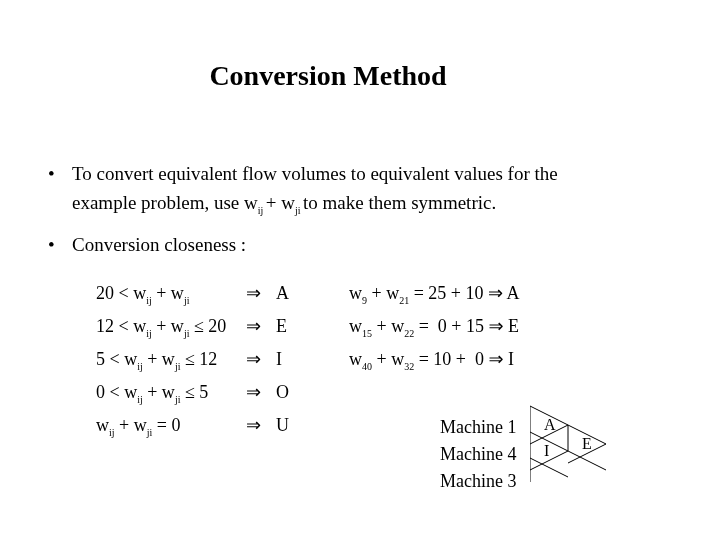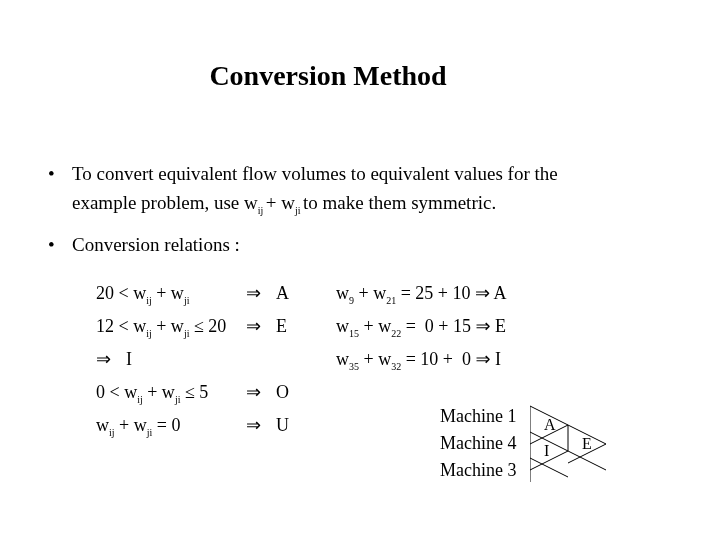--- a/index.html
+++ b/index.html
@@ -46,41 +46,41 @@
     flex: 1;
   }
   .sub {
     font-size: 10px;
     vertical-align: sub;
     line-height: 0;
   }
   .two-col {
     display: flex;
     margin-left: 48px;
-    gap: 40px;
+    gap: 53px;
     margin-top: 20px;
   }
   .left-col, .right-col {
     display: flex;
     flex-direction: column;
   }
   .row {
     display: flex;
     align-items: baseline;
     margin-bottom: 6px;
     font-size: 18px;
   }
   .cond { width: 150px; }
   .arrow { width: 30px; }
   .sym { width: 20px; }
   .calc { white-space: pre; }
   .machines {
     position: absolute;
     left: 440px;
-    top: 406px;
+    top: 417px;
   }
   .machine-row {
     font-size: 18px;
     margin-bottom: 6px;
   }
   svg.rel {
     position: absolute;
     left: 530px;
     top: 400px;
   }
@@ -95,36 +95,37 @@
 
     <div class="bullet">
       <div class="dot">•</div>
       <div class="text">
         <span>To convert equivalent flow volumes to equivalent values for the example problem, use w</span><span class="sub">ij </span><span>+ w</span><span class="sub">ji </span><span>to make them symmetric.</span>
       </div>
     </div>
 
     <div class="bullet">
       <div class="dot">•</div>
-      <div class="text">Conversion relations :</div>
+      <div class="text">Conversion closeness :</div>
     </div>
 
     <div class="two-col">
       <div class="left-col">
         <div class="row">
           <div class="cond"><span>20 &lt; w</span><span class="sub">ij</span><span> + w</span><span class="sub">ji</span></div>
           <div class="arrow">⇒</div>
           <div class="sym">A</div>
         </div>
         <div class="row">
           <div class="cond"><span>12 &lt; w</span><span class="sub">ij</span><span> + w</span><span class="sub">ji</span><span> ≤ 20</span></div>
           <div class="arrow">⇒</div>
           <div class="sym">E</div>
         </div>
         <div class="row">
+          <div class="cond"><span>5 &lt; w</span><span class="sub">ij</span><span> + w</span><span class="sub">ji</span><span> ≤ 12</span></div>
           <div class="arrow">⇒</div>
           <div class="sym">I</div>
         </div>
         <div class="row">
           <div class="cond"><span>0 &lt; w</span><span class="sub">ij</span><span> + w</span><span class="sub">ji</span><span> ≤ 5</span></div>
           <div class="arrow">⇒</div>
           <div class="sym">O</div>
         </div>
         <div class="row">
           <div class="cond"><span>w</span><span class="sub">ij</span><span> + w</span><span class="sub">ji</span><span> = 0</span></div>
@@ -134,21 +135,21 @@
       </div>
 
       <div class="right-col">
         <div class="row">
           <span class="calc"><span>w</span><span class="sub">9</span><span> + w</span><span class="sub">21</span><span> = 25 + 10 </span><span>⇒</span><span> A</span></span>
         </div>
         <div class="row">
           <span class="calc"><span>w</span><span class="sub">15</span><span> + w</span><span class="sub">22</span><span> =  0 + 15 </span><span>⇒</span><span> E</span></span>
         </div>
         <div class="row">
-          <span class="calc"><span>w</span><span class="sub">35</span><span> + w</span><span class="sub">32</span><span> = 10 +  0 </span><span>⇒</span><span> I</span></span>
+          <span class="calc"><span>w</span><span class="sub">40</span><span> + w</span><span class="sub">32</span><span> = 10 +  0 </span><span>⇒</span><span> I</span></span>
         </div>
       </div>
     </div>
   </div>
 
   <div class="machines">
     <div class="machine-row">Machine 1</div>
     <div class="machine-row">Machine 4</div>
     <div class="machine-row">Machine 3</div>
   </div>

